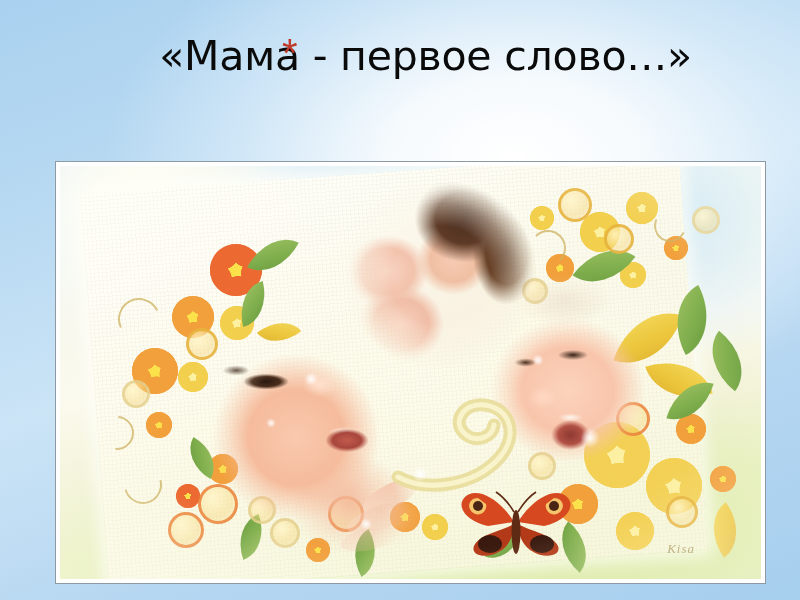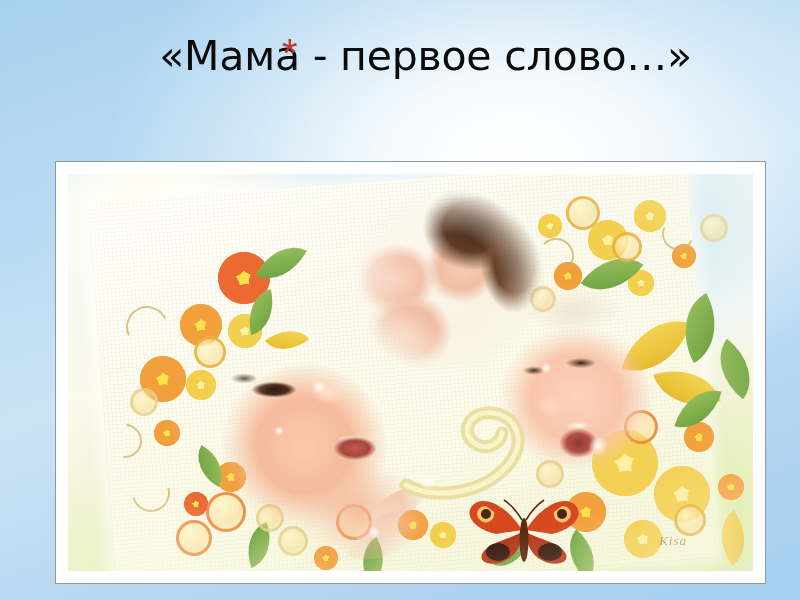--- a/index.html
+++ b/index.html
@@ -63,21 +63,21 @@
   
   #picture-frame {
     position: absolute;
     left: 55px;
     top: 161px;
     width: 711px;
     height: 423px;
     box-sizing: border-box;
     border: 1px solid #8d9aa4;
     background: #ffffff;
-    padding: 12px;
+    padding: 4px;
     z-index: 4;
   }
   #picture-canvas {
     position: relative;
     width: 100%;
     height: 100%;
     overflow: hidden;
     
     background:
       radial-gradient(ellipse 300px 220px at 10% 6%, rgba(255,255,255,0.95) 0%, rgba(255,255,255,0.2) 55%, rgba(255,255,255,0) 75%),

